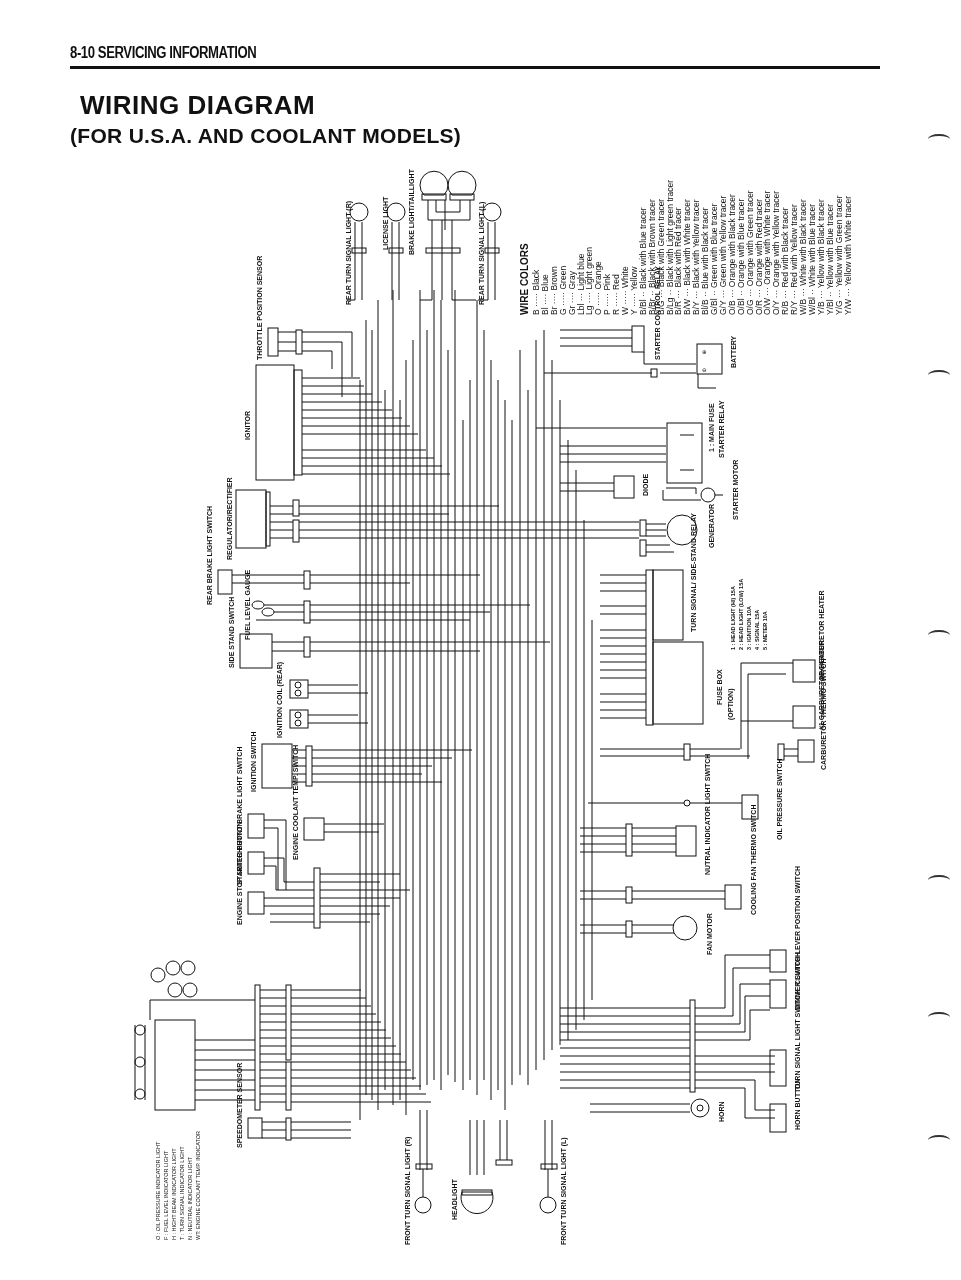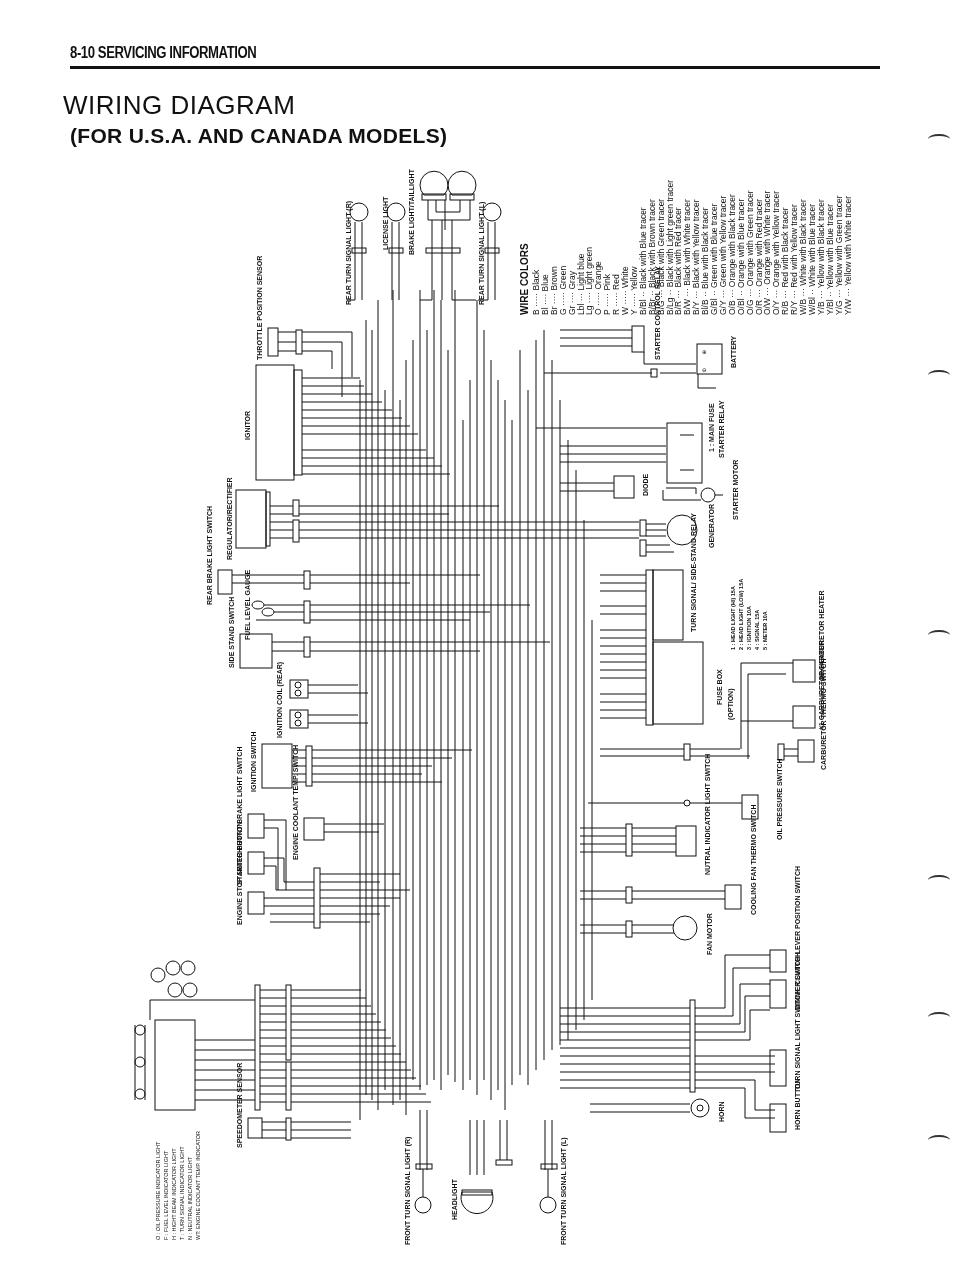--- a/index.html
+++ b/index.html
@@ -1,38 +1,38 @@
 <!DOCTYPE html>
 <html><head>
 <meta charset="utf-8">
 <style>
   html, body { margin: 0; padding: 0; background: #ffffff; }
   body { width: 961px; height: 1280px; position: relative; overflow: hidden;
          font-family: "Liberation Sans", sans-serif; color: #111; }
   .page-header { position: absolute; left: 70px; top: 44px; font-size: 16px; font-weight: bold;
                  letter-spacing: -0.5px; transform: scaleX(0.82); transform-origin: left top; }
   .header-rule { position: absolute; left: 70px; top: 66px; width: 810px; height: 3px; background: #111; }
-  .title { position: absolute; left: 63px; top: 90px; font-size: 26px; font-weight: normal; letter-spacing: 0.5px; }
+  .title { position: absolute; left: 80px; top: 90px; font-size: 26px; font-weight: bold; letter-spacing: 0.5px; }
   .subtitle { position: absolute; left: 70px; top: 124px; font-size: 21px; font-weight: bold; letter-spacing: 0.3px; }
   .margin-mark { position: absolute; width: 22px; height: 8px; border-top: 2px solid #333;
                  border-radius: 50% 50% 0 0; left: 928px; }
   svg#diagram { position: absolute; left: 0; top: 0; }
   svg text { font-family: "Liberation Sans", sans-serif; fill: #111; }
   .lbl { font-size: 7px; font-weight: bold; }
   .wl { font-size: 5.5px; }
   .leg { font-size: 8.5px; }
   .legh { font-size: 10px; font-weight: bold; }
 </style>
 </head>
 <body>
 
 <div class="page-header">8-10   SERVICING INFORMATION</div>
 <div class="header-rule"></div>
 <div class="title">WIRING DIAGRAM</div>
-<div class="subtitle">(FOR U.S.A. AND CANADA MODELS)</div>
+<div class="subtitle">(FOR U.S.A. AND COOLANT MODELS)</div>
 
 <div class="margin-mark" style="top:134px"></div>
 <div class="margin-mark" style="top:370px"></div>
 <div class="margin-mark" style="top:630px"></div>
 <div class="margin-mark" style="top:875px"></div>
 <div class="margin-mark" style="top:1012px"></div>
 <div class="margin-mark" style="top:1135px"></div>
 
 <svg id="diagram" width="961" height="1280" viewBox="0 0 961 1280" stroke="#111" fill="none" stroke-width="1">
 

